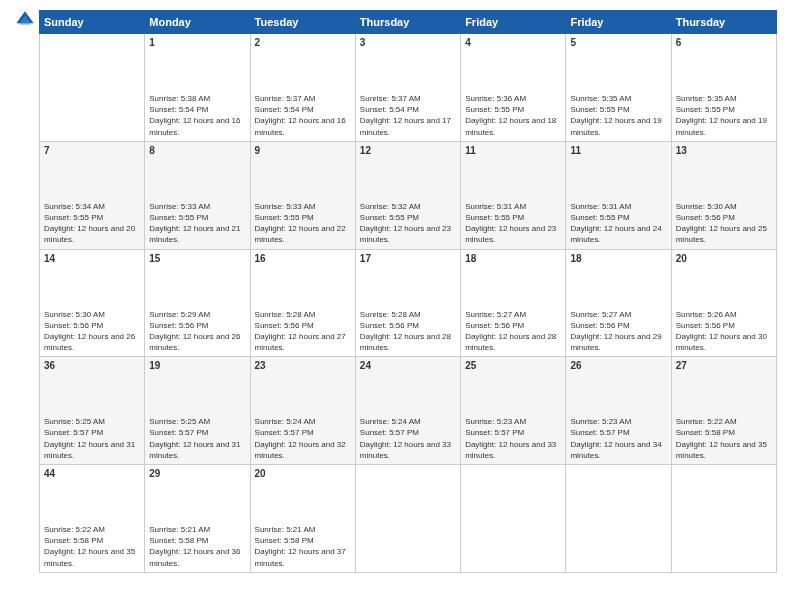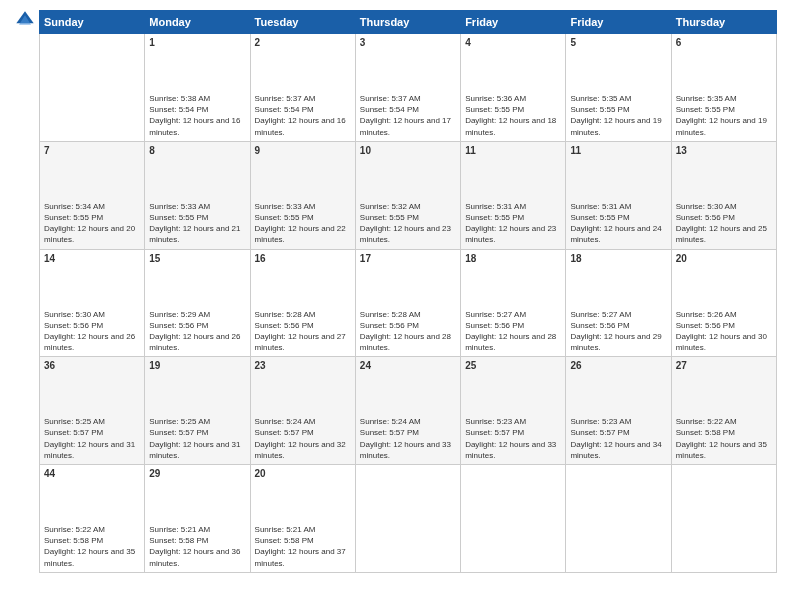--- a/index.html
+++ b/index.html
@@ -175,21 +175,21 @@
           </td>
           <td>
             <span class="day-number">8</span>
             <div class="day-info">Sunrise: 5:33 AM<br>Sunset: 5:55 PM<br>Daylight: 12 hours and 21 minutes.</div>
           </td>
           <td>
             <span class="day-number">9</span>
             <div class="day-info">Sunrise: 5:33 AM<br>Sunset: 5:55 PM<br>Daylight: 12 hours and 22 minutes.</div>
           </td>
           <td>
-            <span class="day-number">10</span>
+            <span class="day-number">12</span>
             <div class="day-info">Sunrise: 5:32 AM<br>Sunset: 5:55 PM<br>Daylight: 12 hours and 23 minutes.</div>
           </td>
           <td>
             <span class="day-number">11</span>
             <div class="day-info">Sunrise: 5:31 AM<br>Sunset: 5:55 PM<br>Daylight: 12 hours and 23 minutes.</div>
           </td>
           <td>
             <span class="day-number">11</span>
             <div class="day-info">Sunrise: 5:31 AM<br>Sunset: 5:55 PM<br>Daylight: 12 hours and 24 minutes.</div>
           </td>

